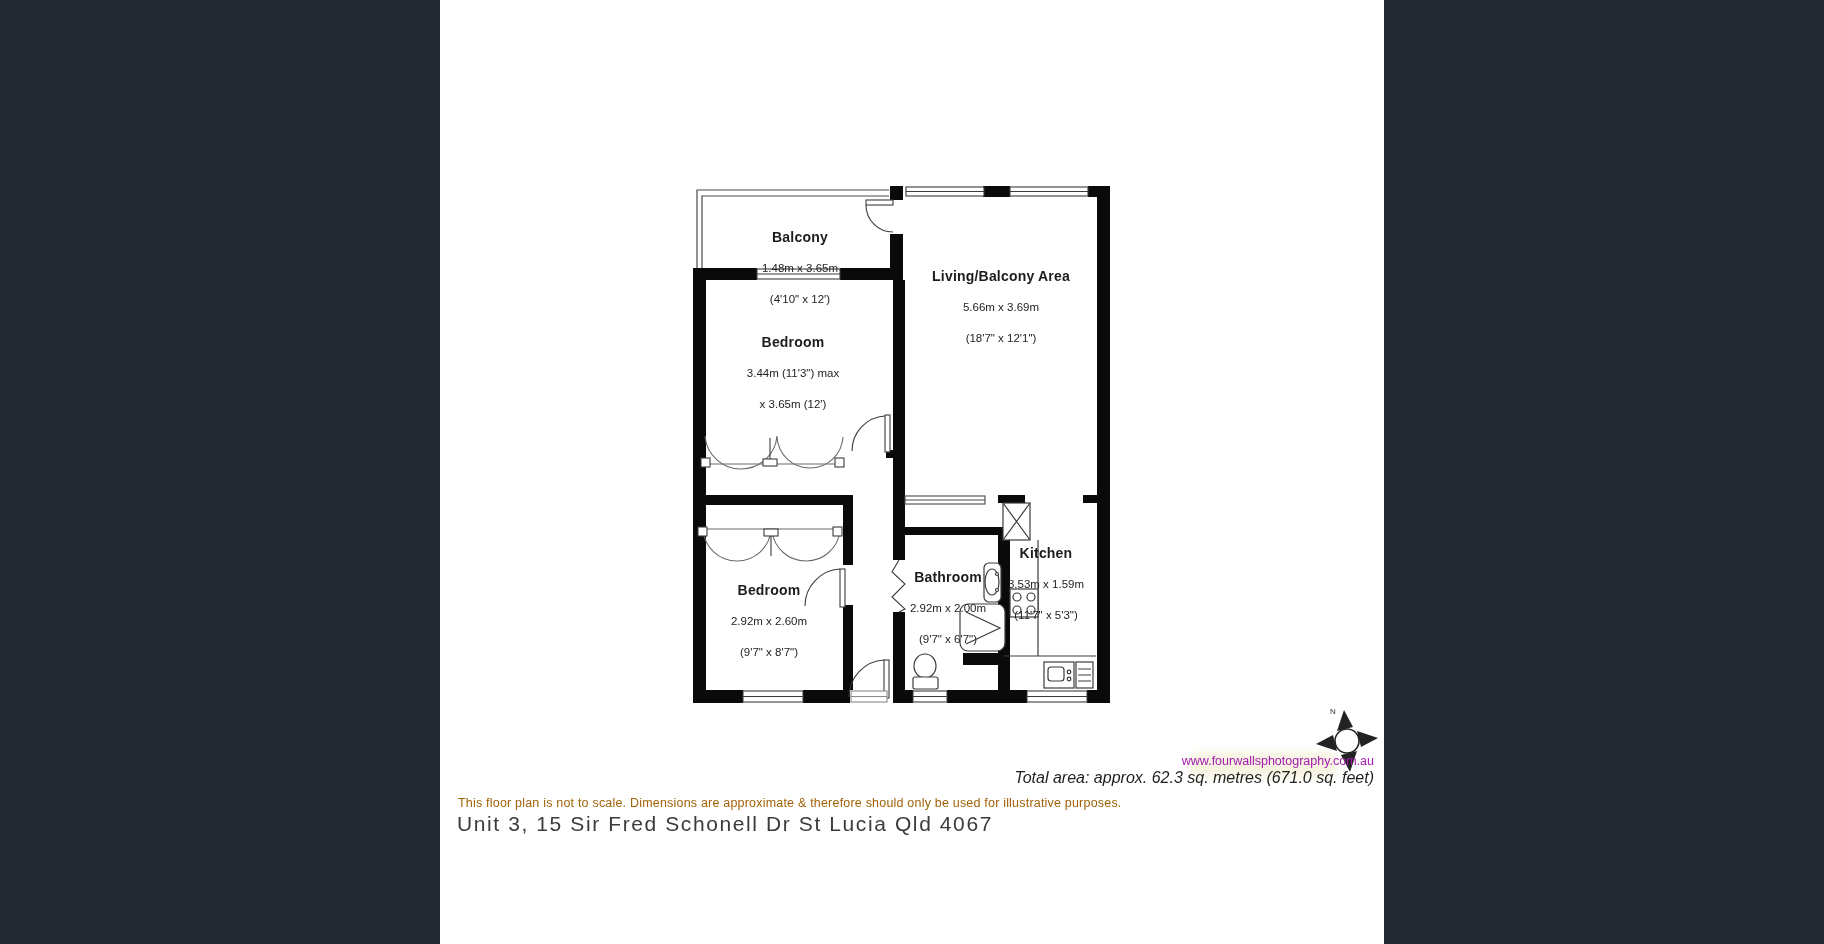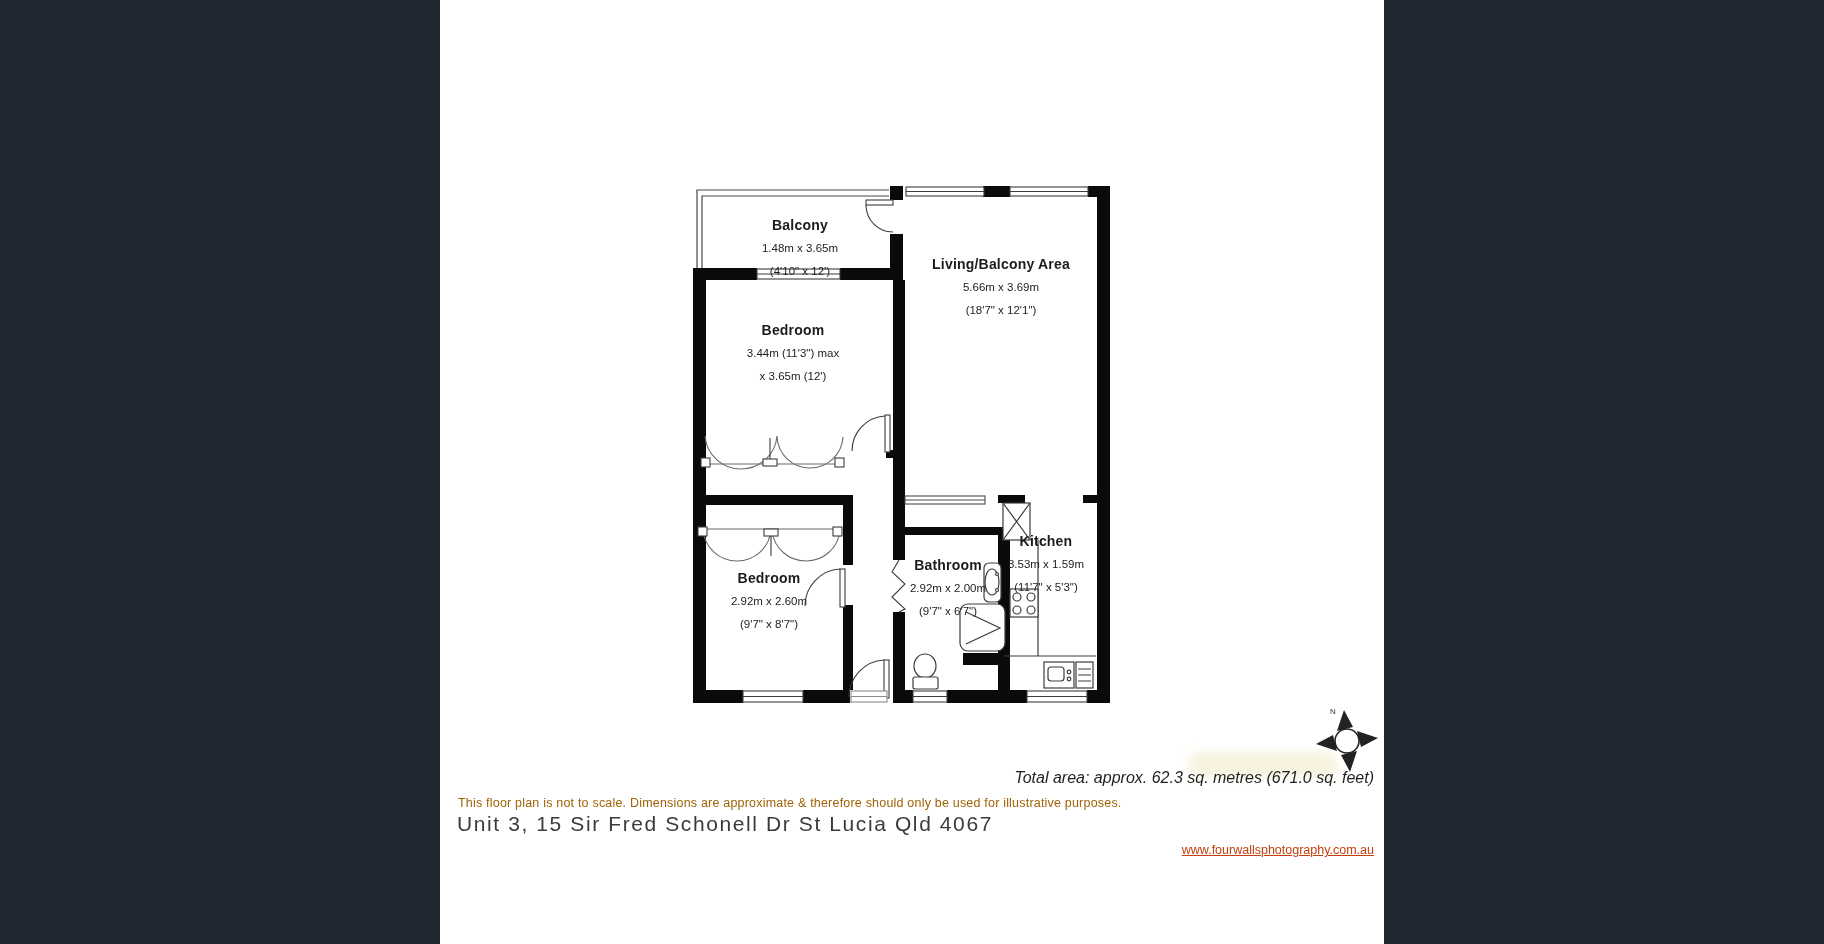--- a/index.html
+++ b/index.html
@@ -9,37 +9,37 @@
     font-family:"Liberation Sans", sans-serif;
   }
   .side-bar{position:absolute;top:0;height:944px;width:440px;background:#212832;}
   #bar-left{left:0;}
   #bar-right{left:1384px;}
   #plan-svg{position:absolute;left:0;top:0;}
   .room-label{
     position:absolute;transform:translateX(-50%);
     text-align:center;white-space:nowrap;color:#1c1c1c;
   }
-  .room-title{font-size:14px;font-weight:bold;letter-spacing:.2px;line-height:16px;}
-  .room-dim{font-size:11.5px;line-height:13.5px;color:#232323;margin-top:9px;}
+  .room-title{font-size:14px;font-weight:bold;letter-spacing:.2px;line-height:16px;margin-top:12px;}
+  .room-dim{font-size:11.5px;line-height:13.5px;color:#232323;margin-top:17px;}
   .footer-address{
     position:absolute;left:457px;top:812px;
     font-size:21px;letter-spacing:1.6px;color:#3b3b3b;white-space:nowrap;
   }
   .footer-disclaimer{
     position:absolute;left:458px;top:796px;
     font-size:12.5px;letter-spacing:.2px;color:#a16207;white-space:nowrap;
   }
   .footer-total{
     position:absolute;right:450px;top:769px;
     font-size:16px;color:#1f1f1f;white-space:nowrap;font-style:italic;
   }
   .footer-website{
-    position:absolute;right:450px;top:843px;
-    font-size:12.5px;color:#c2410c;white-space:nowrap;text-decoration:underline;
+    position:absolute;right:450px;top:754px;
+    font-size:12.5px;color:#a21caf;white-space:nowrap;
   }
   .watermark{
     position:absolute;left:1188px;top:752px;width:150px;height:26px;
     background:rgba(232,221,165,0.35);border-radius:13px;filter:blur(5px);
   }
 </style>
 </head>
 <body>
 
 <div class="side-bar" id="bar-left"></div>

